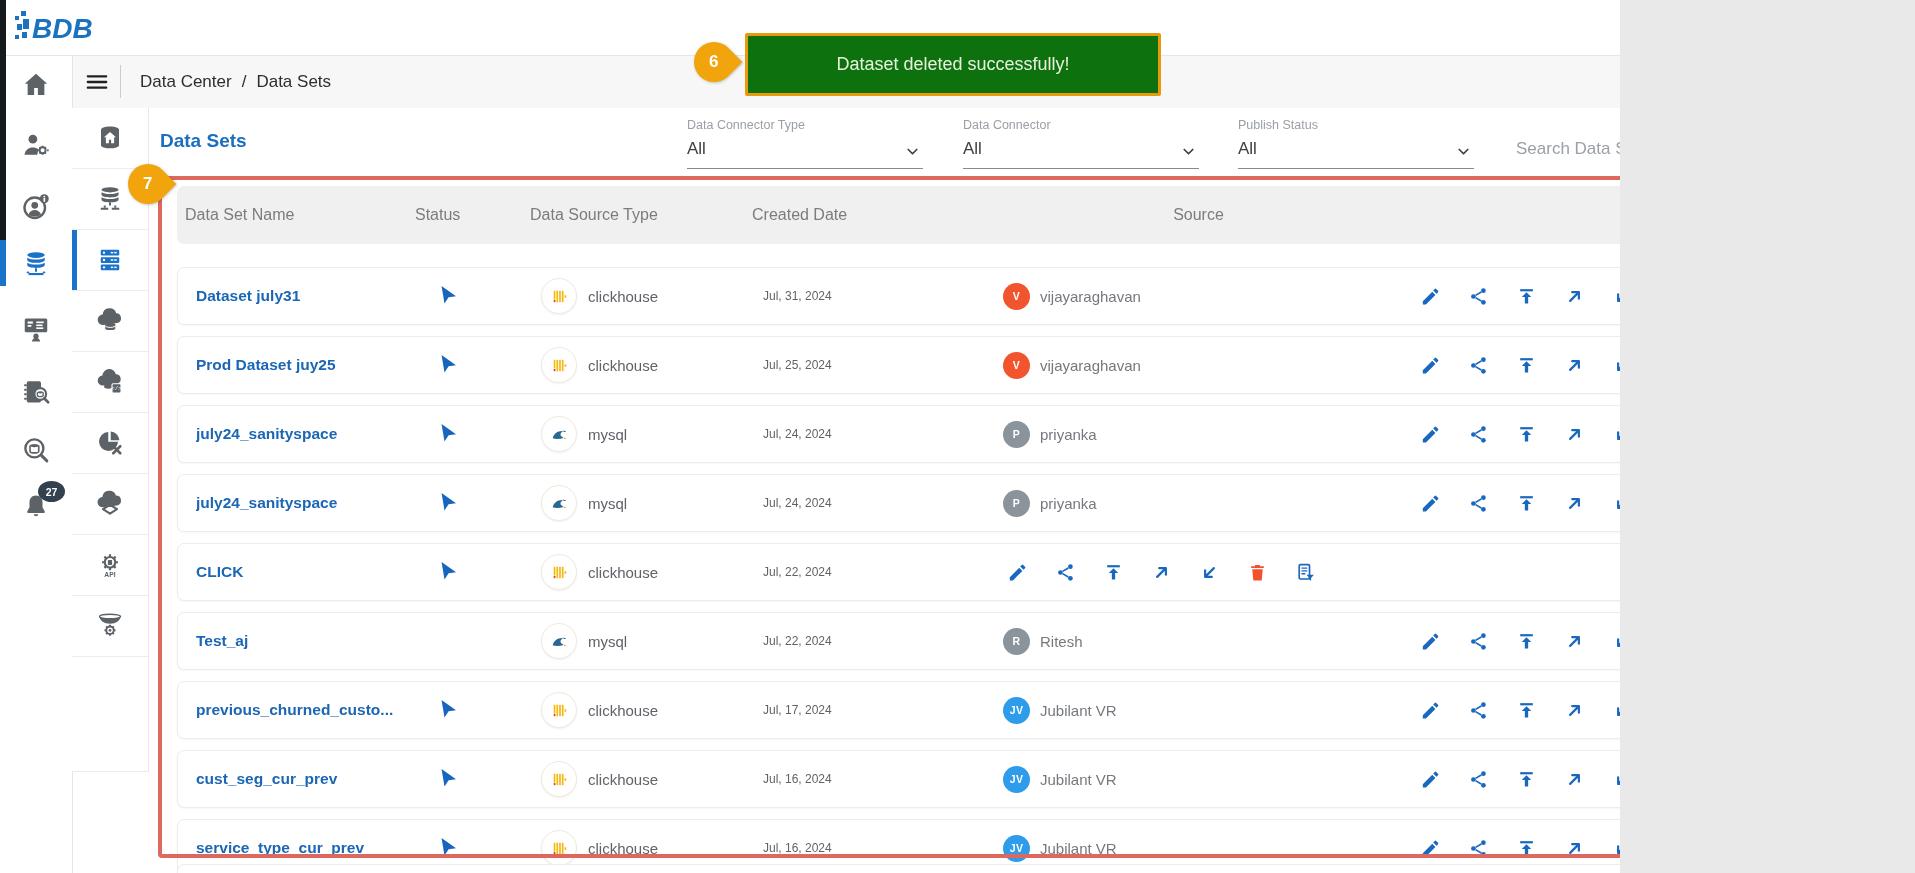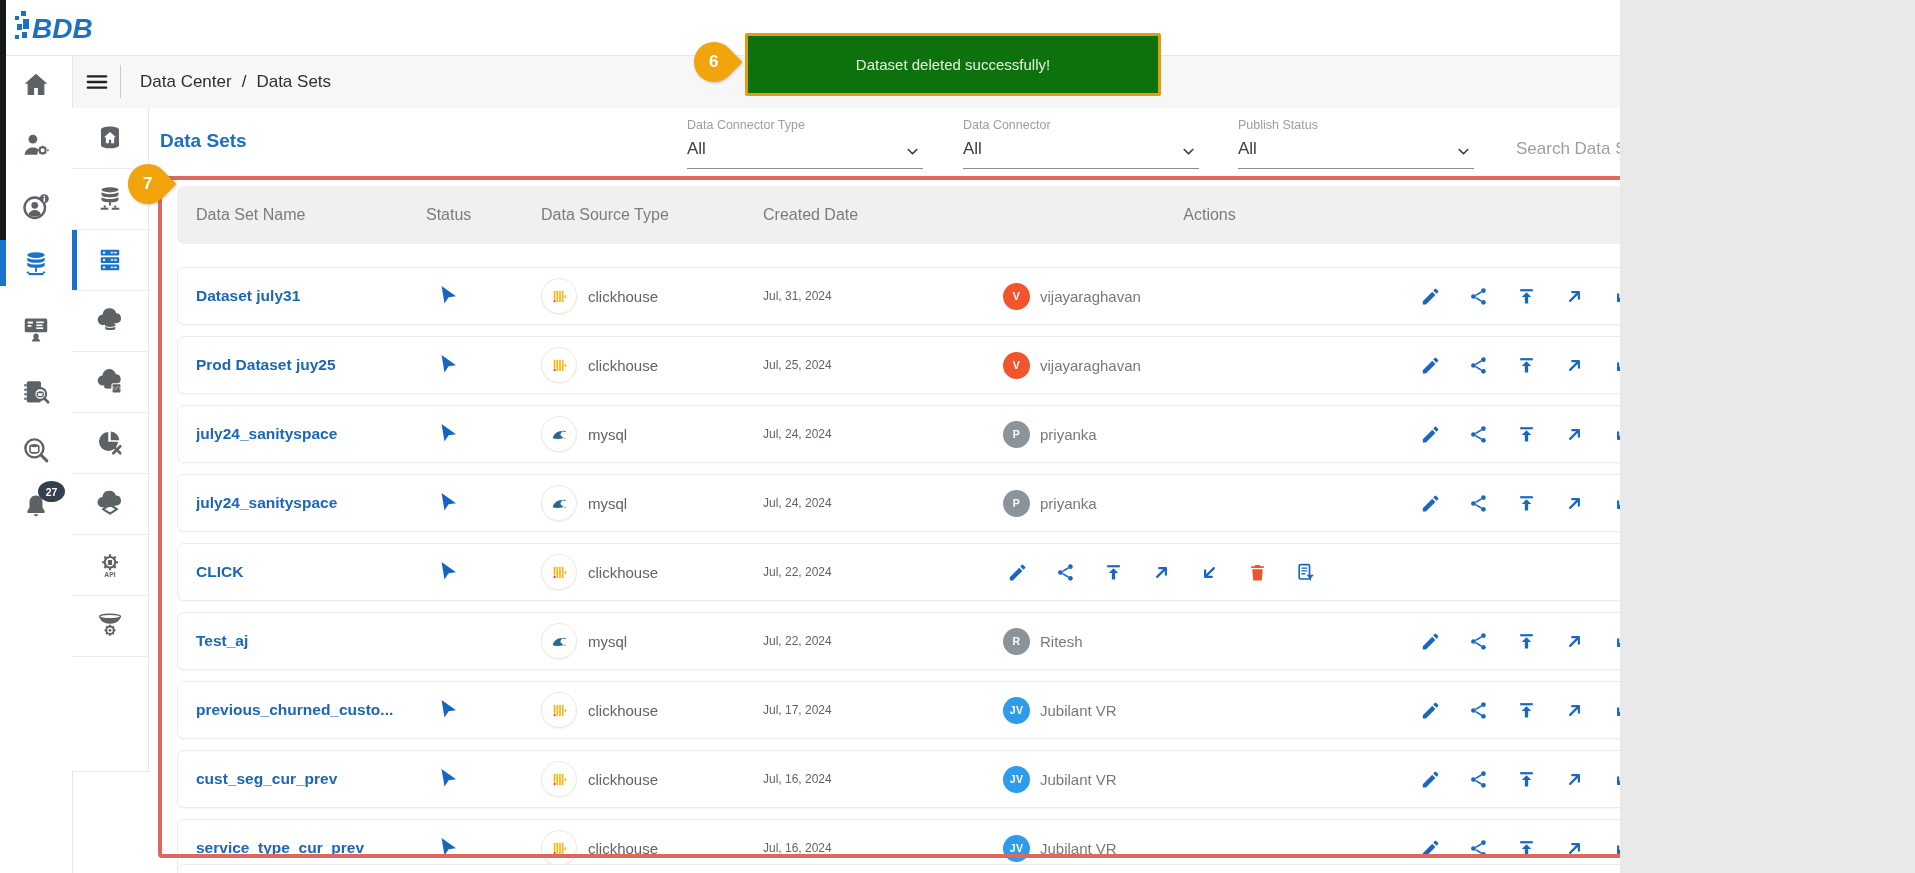--- a/index.html
+++ b/index.html
@@ -66,21 +66,21 @@
                 color:#333;width:210px;margin-top:22px;}
   .sgroup input::placeholder{color:#9aa0a6;}
   .fbicon{position:absolute;top:26px;width:24px;height:24px;cursor:pointer;}
   .searchpos{left:1596px;color:#3c4043;}
   .listpos{left:1668px;color:#1a73c8;}
   .gridpos{left:1723px;color:#454545;}
 
   
   .thead{position:absolute;left:177px;top:186px;width:1701px;height:58px;background:#f0f0f0;
          border-radius:7px;display:grid;grid-template-columns:230px 115px 222px 240px 413px 330px 1fr;
-         align-items:center;padding-left:19px;box-sizing:border-box;color:#7c7c7c;font-size:16px;z-index:1;}
+         align-items:center;padding-left:8px;box-sizing:border-box;color:#7c7c7c;font-size:16px;z-index:1;}
   .thead .thactions{justify-self:center;}
   .rows{position:absolute;left:177px;top:248px;width:1701px;display:flex;flex-direction:column;gap:11px;z-index:1;margin-top:19px;}
   .rowcard{height:58px;background:#fff;border:1px solid #ececec;border-radius:7px;
            box-shadow:0 1px 2px rgba(0,0,0,.04);display:grid;
            grid-template-columns:230px 115px 222px 240px 413px 330px 1fr;
            align-items:center;padding-left:18px;box-sizing:border-box;}
   .cname{font-size:15.5px;font-weight:bold;color:#1b66b5;cursor:pointer;white-space:nowrap;
          overflow:hidden;text-overflow:ellipsis;padding-right:8px;}
   .cstatus .icn{width:24px;height:24px;color:#1765bf;margin-left:8px;}
   .csource{display:flex;align-items:center;gap:11px;}
@@ -96,21 +96,21 @@
   .cactions{display:flex;align-items:center;gap:27px;padding-left:4px;}
   .act{width:21px;height:21px;cursor:pointer;}
   .partialrow{position:absolute;left:177px;top:864px;width:1701px;height:14px;background:#fff;
               border:1px solid #ececec;border-radius:7px 7px 0 0;z-index:1;}
 
   
   .redbox{position:absolute;left:158px;top:176px;width:1587px;height:682px;border:4px solid #dd695e;
           border-radius:4px;box-sizing:border-box;z-index:3;pointer-events:none;}
   .toast{position:absolute;left:745px;top:33px;width:416px;height:63px;background:#0d710d;
          border:3px solid #e89a0d;box-sizing:border-box;border-radius:2px;z-index:6;
-         display:flex;align-items:center;justify-content:center;color:#e7f3df;font-size:15px;}
+         display:flex;align-items:center;justify-content:center;color:#e7f3df;font-size:18px;}
   .balloon{position:absolute;width:40px;height:40px;background:#f2a40c;border-radius:50% 50% 0 50%;
            transform:rotate(-45deg);z-index:7;display:flex;align-items:center;justify-content:center;
            box-shadow:0 1px 3px rgba(0,0,0,.25);}
   .balloon span{transform:rotate(45deg);color:#fff;font-size:17px;font-weight:bold;}
   .b6{left:694px;top:42px;} .b7{left:128px;top:164px;}
 </style>
 </head>
 <body>
 
 <div class="stage">
@@ -451,21 +451,21 @@
           </g>
         </svg>
       </span>
   </div>
 
   <div class="thead">
     <span>Data Set Name</span>
     <span>Status</span>
     <span>Data Source Type</span>
     <span>Created Date</span>
-    <span class="thactions">Actions</span>
+    <span class="thactions">Source</span>
   </div>
 
   <div class="rows">
       <div class="rowcard">
         <span class="cname">Dataset july31</span>
         <span class="cstatus"><span class="icn"><svg viewBox="0 0 24 24" fill="currentColor">
               <path d="M12 2.6 18.8 19l-6.8-3.1L5.2 19z" transform="rotate(-32 12 11)"></path>
             </svg></span></span>
         <span class="csource">
           <span class="srcbadge">

